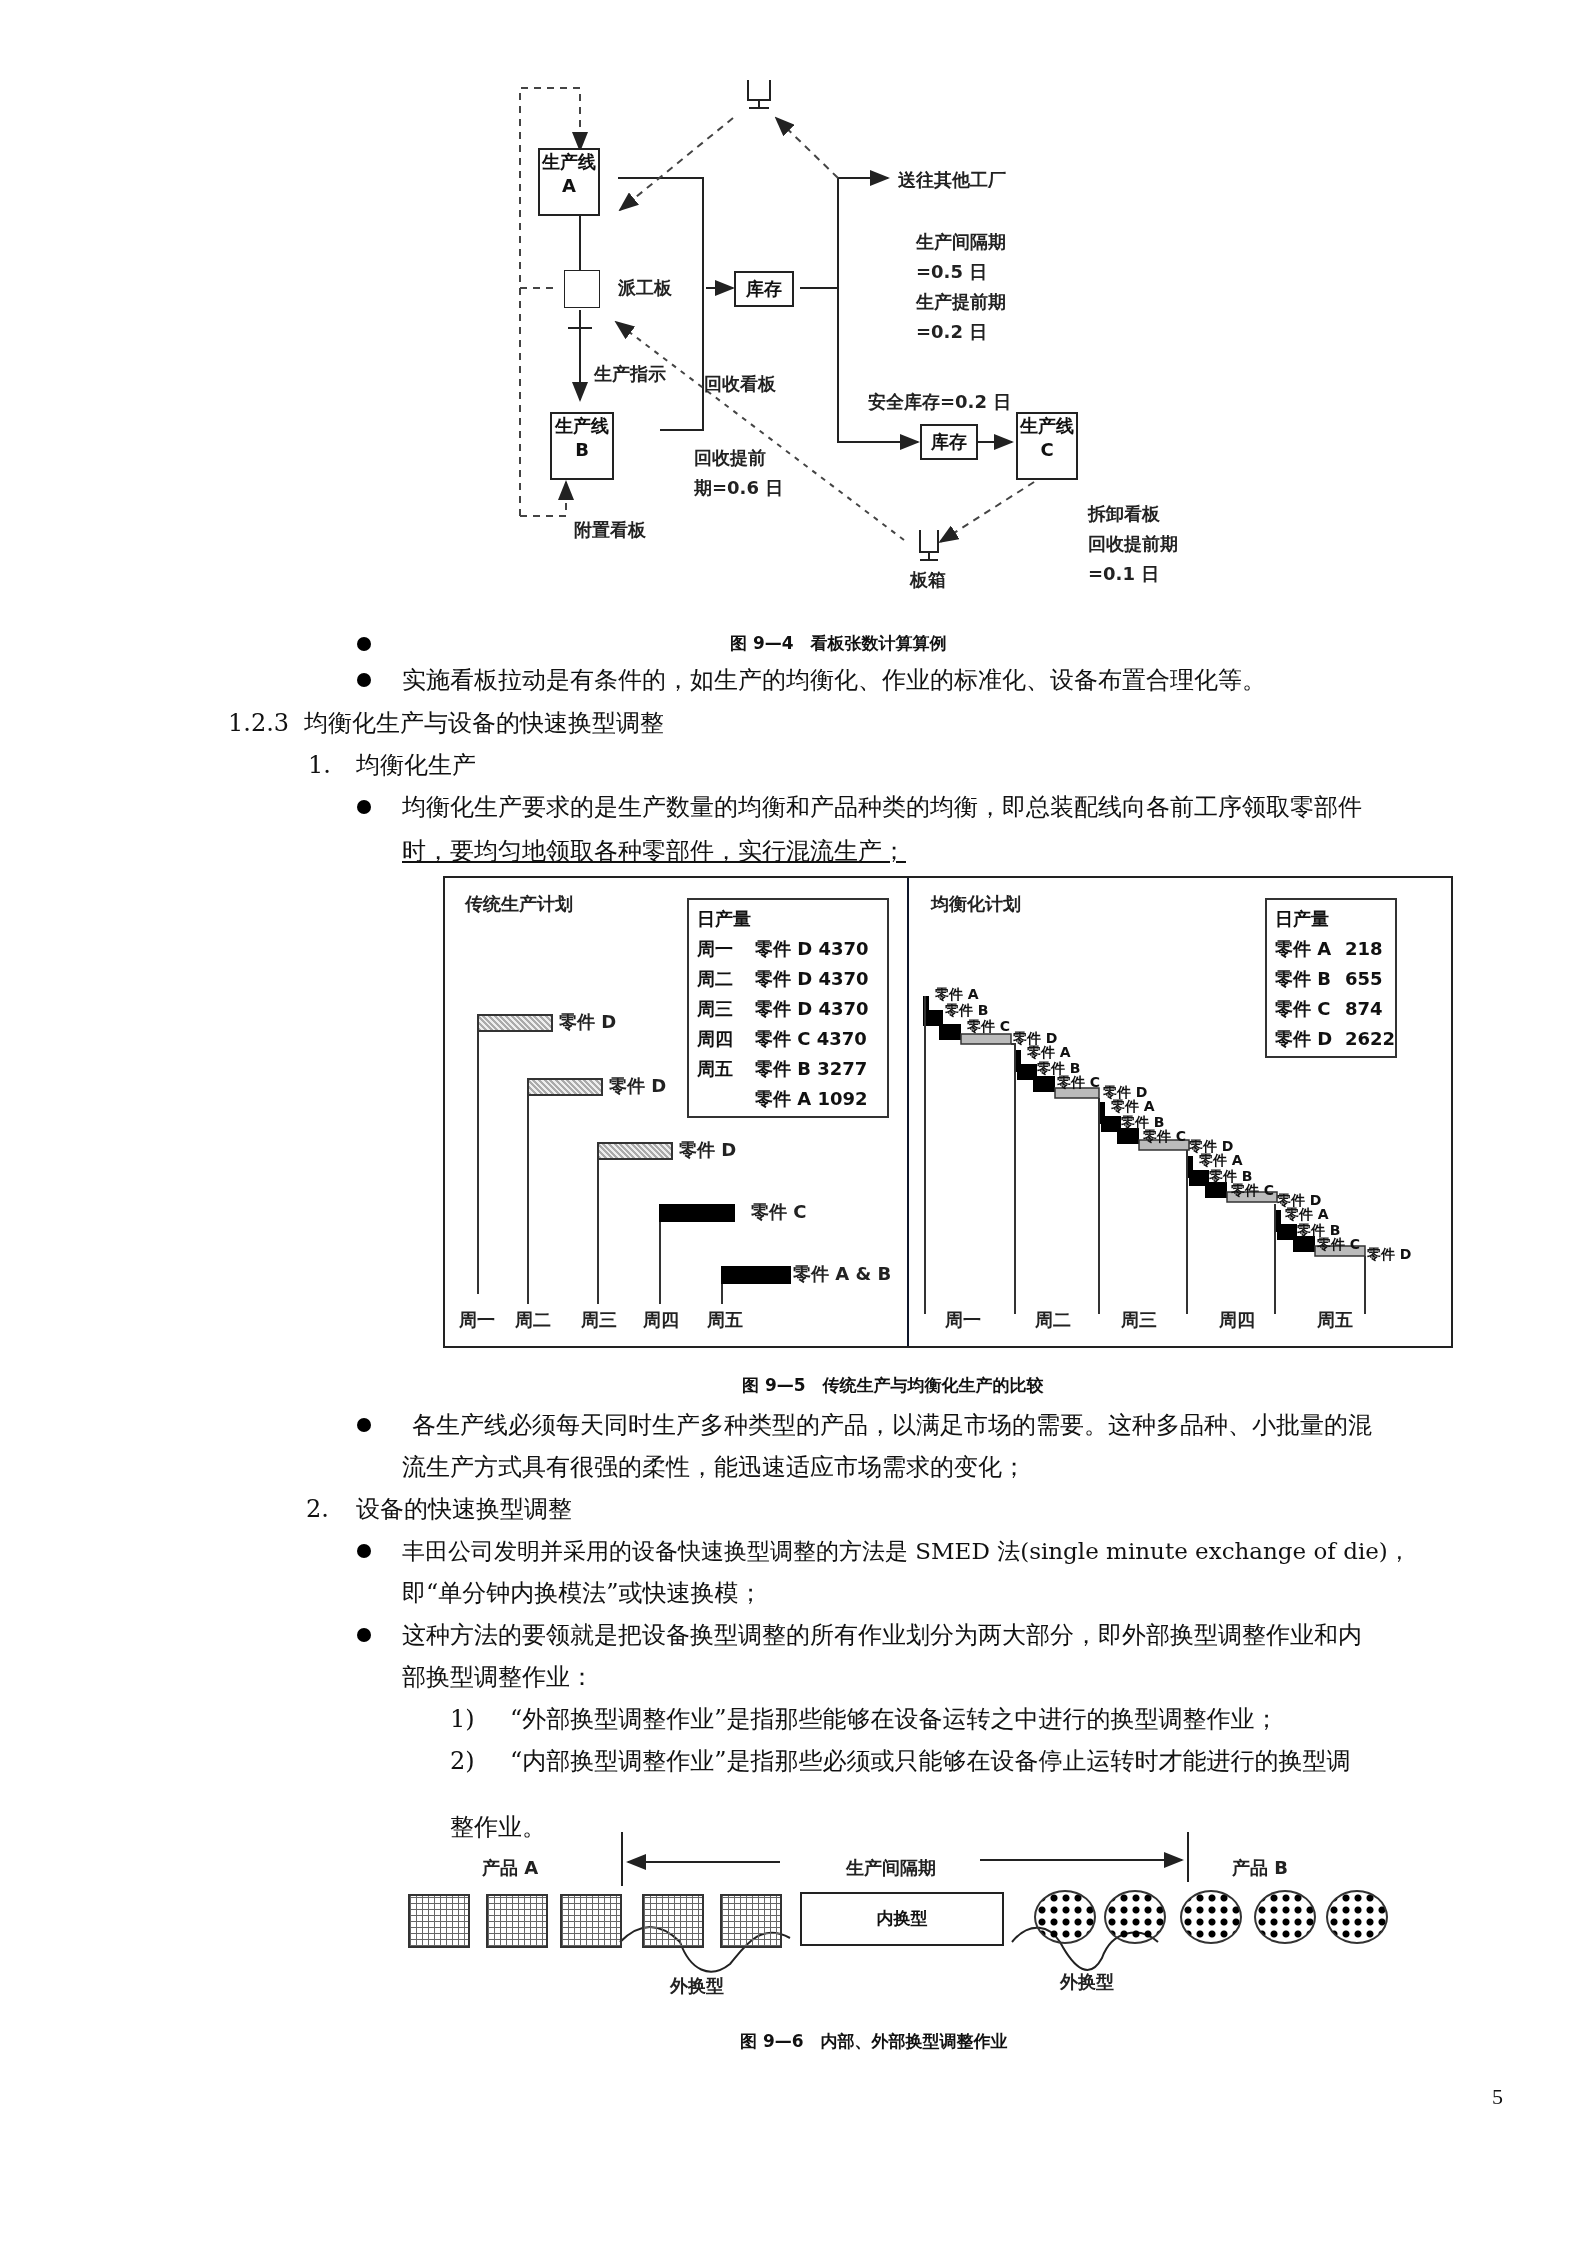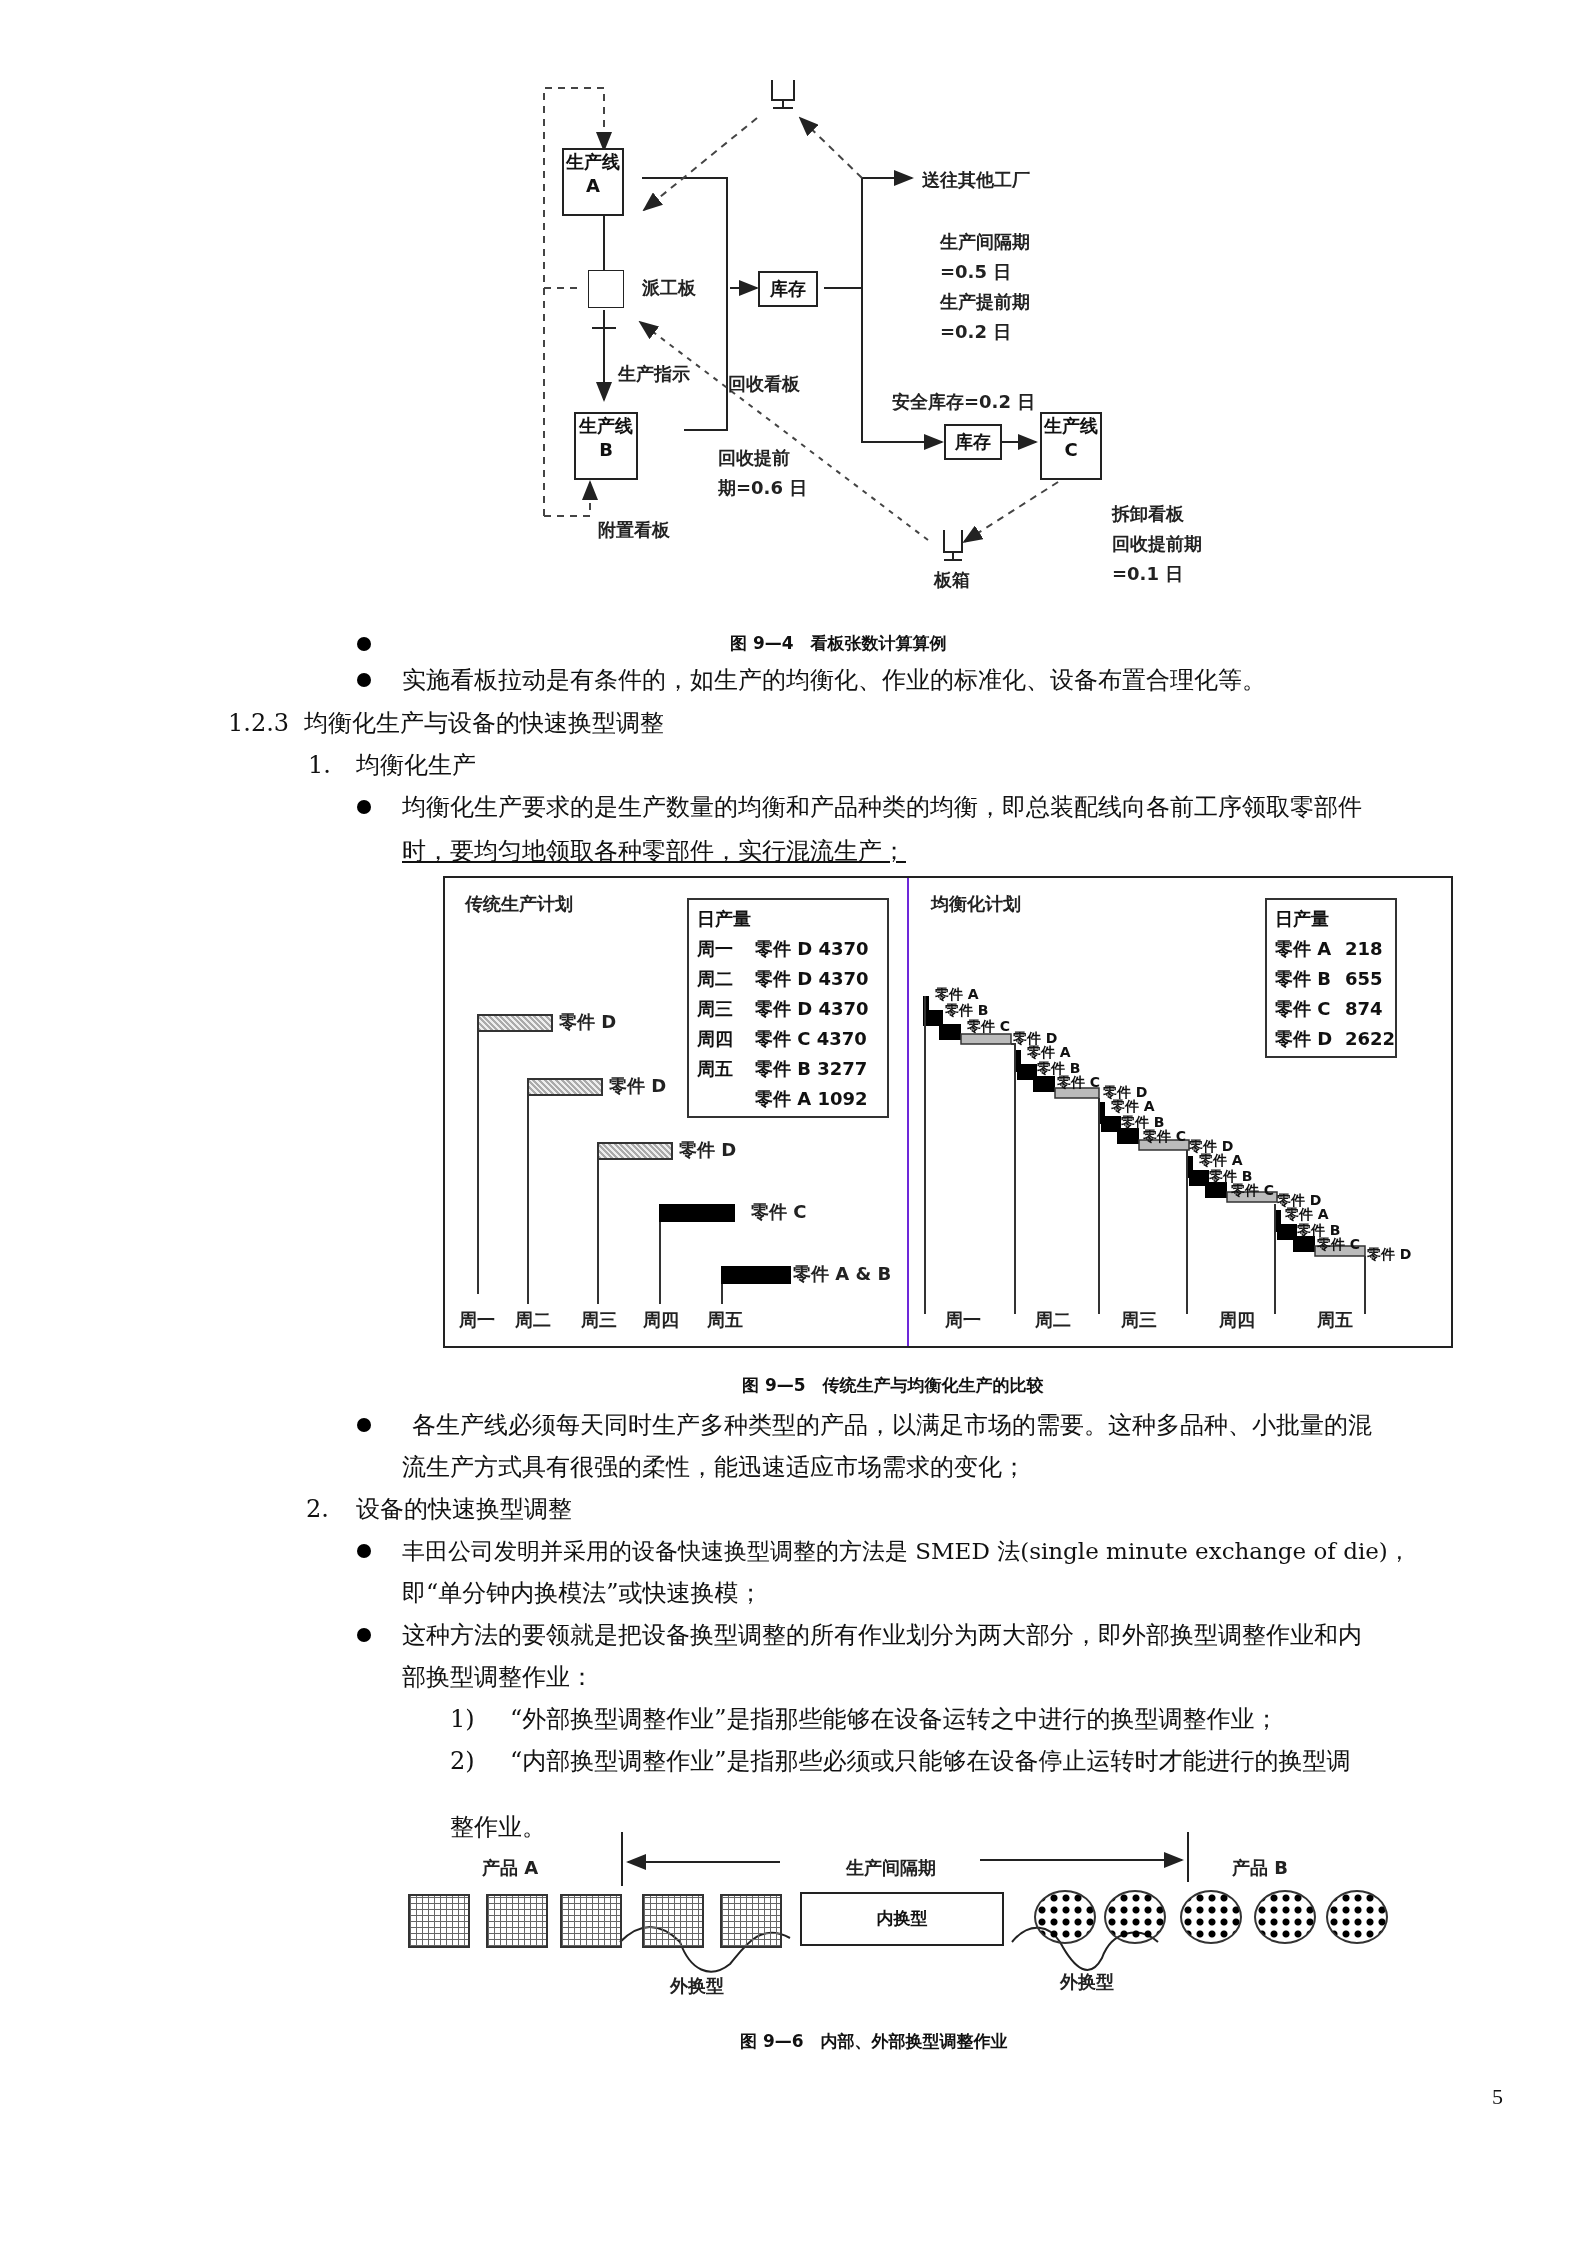--- a/index.html
+++ b/index.html
@@ -17,21 +17,21 @@
   .legend-row { font-size:18px; line-height:30px; white-space:nowrap; font-family:"DejaVu Sans", sans-serif; font-weight:bold; }
   .stair-label { position:absolute; font-size:14px; font-weight:bold; white-space:nowrap; font-family:"DejaVu Sans", sans-serif; }
   .grid-sq { position:absolute; width:62px; height:54px; border:2px solid #333; box-sizing:border-box;
              background-image: repeating-linear-gradient(0deg,#666 0 1px,transparent 1px 6px), repeating-linear-gradient(90deg,#666 0 1px,transparent 1px 6px); }
   .dot-circ { position:absolute; width:62px; height:54px; border:2px solid #333; border-radius:50%; box-sizing:border-box;
               background-image: radial-gradient(circle,#000 3px,transparent 4px); background-size:12px 12px; }
 </style>
 </head>
 <body>
 
-<div class="abs" style="left:532px;top:70px;width:700px;height:600px;">
+<div class="abs" style="left:508px;top:70px;width:700px;height:600px;">
   <svg class="abs" style="left:0;top:0" width="700" height="560" viewBox="0 0 700 560">
     <defs>
       <marker id="arr" markerWidth="10" markerHeight="8" refX="9" refY="4" orient="auto">
           <path d="M0,0 L10,4 L0,8 z" fill="#222"></path>
         </marker>
     </defs>
 
     <path d="M12,446 L12,18 L72,18 L72,80" fill="none" stroke="#444" stroke-width="2" stroke-dasharray="7,6" marker-end="url(#arr)"></path>
     <path d="M12,446 L58,446 L58,412" fill="none" stroke="#444" stroke-width="2" stroke-dasharray="7,6" marker-end="url(#arr)"></path>
     <path d="M12,218 L50,218" fill="none" stroke="#444" stroke-width="2" stroke-dasharray="7,6"></path>
@@ -109,21 +109,21 @@
 
 <div class="abs body-text" style="left:308px;top:750px;">1.</div>
 <div class="abs body-text" style="left:356px;top:750px;">均衡化生产</div>
 
 <div class="bullet" style="left:357px;top:800px;"></div>
 <div class="abs body-text" style="left:402px;top:792px;">均衡化生产要求的是生产数量的均衡和产品种类的均衡，即总装配线向各前工序领取零部件</div>
 <div class="abs body-text" style="left:402px;top:836px;text-decoration:underline;">时，要均匀地领取各种零部件，实行混流生产；</div>
 
 <div class="abs" style="left:443px;top:876px;width:1010px;height:472px;border:2px solid #222;box-sizing:border-box;">
 
-  <div class="abs" style="left:0;top:0;width:462px;height:468px;border-right:2px solid #6d28d9;">
+  <div class="abs" style="left:0;top:0;width:462px;height:468px;border-right:2px solid #0f172a;">
     <div class="dlabel" style="left:20px;top:14px;">传统生产计划</div>
     <div class="abs" style="left:242px;top:20px;width:202px;height:220px;border:2px solid #333;padding:4px 8px;box-sizing:border-box;">
       <div class="legend-row">日产量</div>
       <div class="legend-row"><span style="display:inline-block;width:58px;">周一</span><span>零件 D 4370</span></div>
       <div class="legend-row"><span style="display:inline-block;width:58px;">周二</span><span>零件 D 4370</span></div>
       <div class="legend-row"><span style="display:inline-block;width:58px;">周三</span><span>零件 D 4370</span></div>
       <div class="legend-row"><span style="display:inline-block;width:58px;">周四</span><span>零件 C 4370</span></div>
       <div class="legend-row"><span style="display:inline-block;width:58px;">周五</span><span>零件 B 3277</span></div>
       <div class="legend-row"><span style="display:inline-block;width:58px;"></span><span>零件 A 1092</span></div>
     </div>

